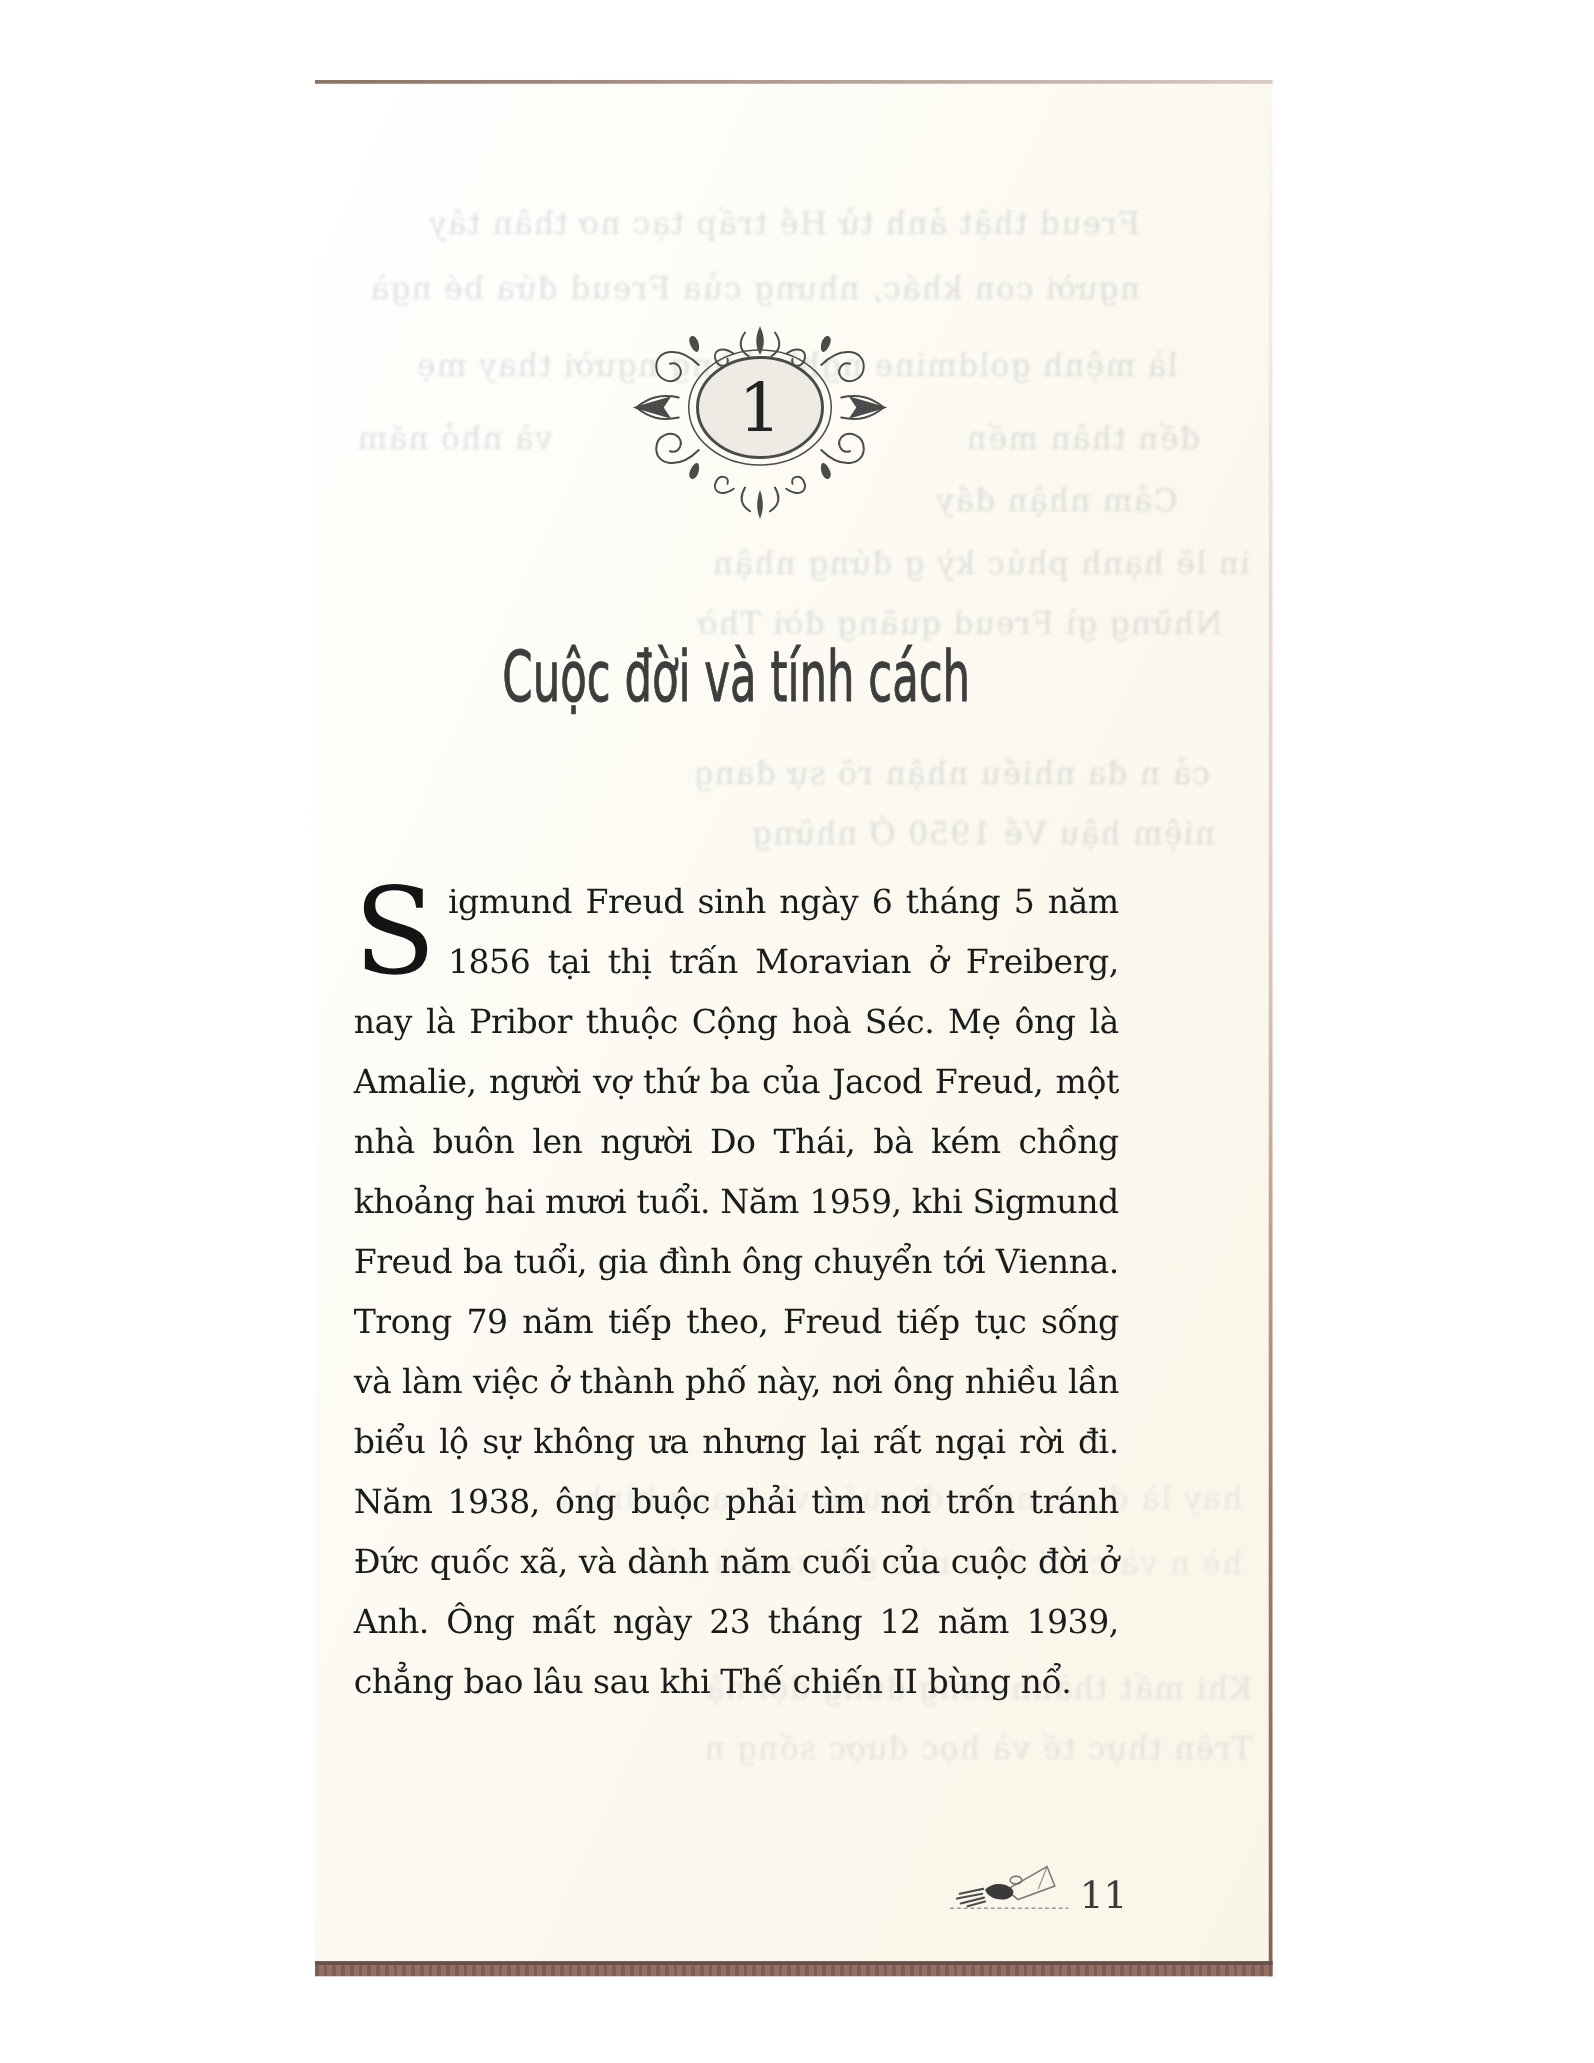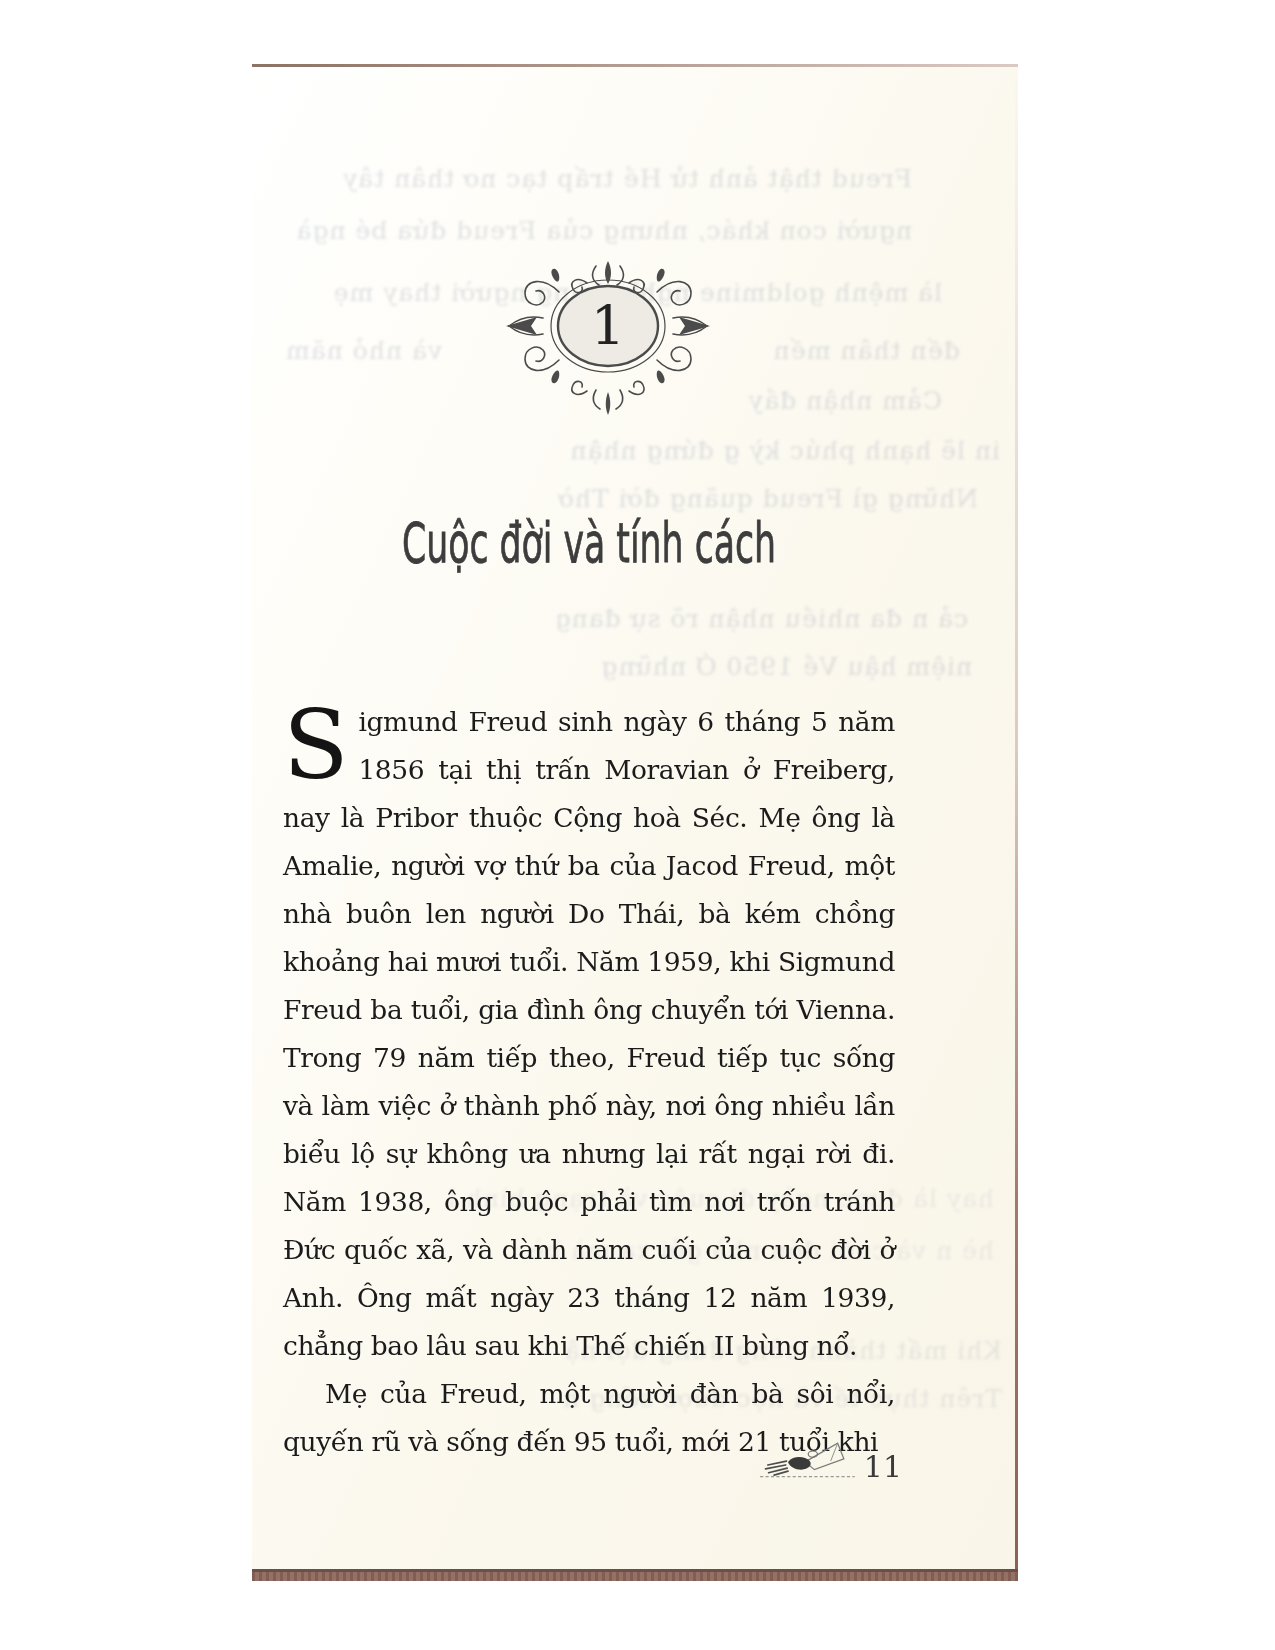--- a/index.html
+++ b/index.html
@@ -44,21 +44,21 @@
       -webkit-text-stroke:.8px #3d3d3d;transform:scaleX(.62);transform-origin:50% 50%;
       white-space:nowrap;}
   
   .bodytext{position:absolute;left:31px;top:634px;width:612px;z-index:2;
       font-family:"DejaVu Serif",serif;font-size:26.5px;line-height:48px;color:#1b1b1b;
       letter-spacing:-.4px;text-align:justify;}
   .bodytext p{margin:0;}
   .dropcap{float:left;font-size:96px;line-height:82px;padding:6px 10px 0 0;color:#141414;}
   .para-indent{text-indent:42px;}
   
-  .footer{position:absolute;left:505px;top:1366px;width:145px;height:56px;z-index:2;
+  .footer{position:absolute;left:505px;top:1416px;width:145px;height:56px;z-index:2;
       display:flex;align-items:flex-end;gap:6px;}
   .footer .num{font-family:"DejaVu Serif",serif;font-size:30px;color:#3a3a3a;line-height:1;
       margin-bottom:4px;}
 </style>
 </head>
 <body>
 
 <div class="stage">
   <div class="page-photo">
 
@@ -111,21 +111,20 @@
         <ellipse cx="105" cy="68" rx="57" ry="46" stroke-width="1.2"></ellipse>
         <ellipse cx="105" cy="68" rx="50" ry="40" fill="#edebe4" stroke-width="2.4"></ellipse>
       </g>
     </svg>
     <div class="ornament-number">1</div>
 
     <div class="title">Cuộc đời và tính cách</div>
 
     <div class="bodytext">
       <p><span class="dropcap">S</span><span>igmund Freud sinh ngày 6 tháng 5 năm 1856 tại thị trấn Moravian ở Freiberg, nay là Pribor thuộc Cộng hoà Séc. Mẹ ông là Amalie, người vợ thứ ba của Jacod Freud, một nhà buôn len người Do Thái, bà kém chồng khoảng hai mươi tuổi. Năm 1959, khi Sigmund Freud ba tuổi, gia đình ông chuyển tới Vienna. Trong 79 năm tiếp theo, Freud tiếp tục sống và làm việc ở thành phố này, nơi ông nhiều lần biểu lộ sự không ưa nhưng lại rất ngại rời đi. Năm 1938, ông buộc phải tìm nơi trốn tránh Đức quốc xã, và dành năm cuối của cuộc đời ở Anh. Ông mất ngày 23 tháng 12 năm 1939, chẳng bao lâu sau khi Thế chiến II bùng nổ.</span></p>
-      <p class="para-indent">Mẹ của Freud, một người đàn bà sôi nổi, quyến rũ và sống đến 95 tuổi, mới 21 tuổi khi</p>
     </div>
 
     <div class="footer">
       <svg width="108" height="56" viewBox="0 0 130 58" xmlns="http://www.w3.org/2000/svg">
         <path d="M62,34 L104,10 L112,30 L74,44 Z" fill="none" stroke="#7a7a7a" stroke-width="1.6"></path>
         <path d="M104,10 L95,33" fill="none" stroke="#8a8a8a" stroke-width="1.2"></path>
         <path d="M40,34 C48,25 62,27 68,33 C72,38 66,44 57,44 C49,44 42,40 40,34 Z" fill="#3a3a3a"></path>
         <ellipse cx="72" cy="24" rx="6" ry="4" fill="none" stroke="#6e6e6e" stroke-width="1.4"></ellipse>
         <g stroke="#4d4d4d" stroke-width="2.2" stroke-linecap="round">
           <path d="M14,38 L38,33"></path>

